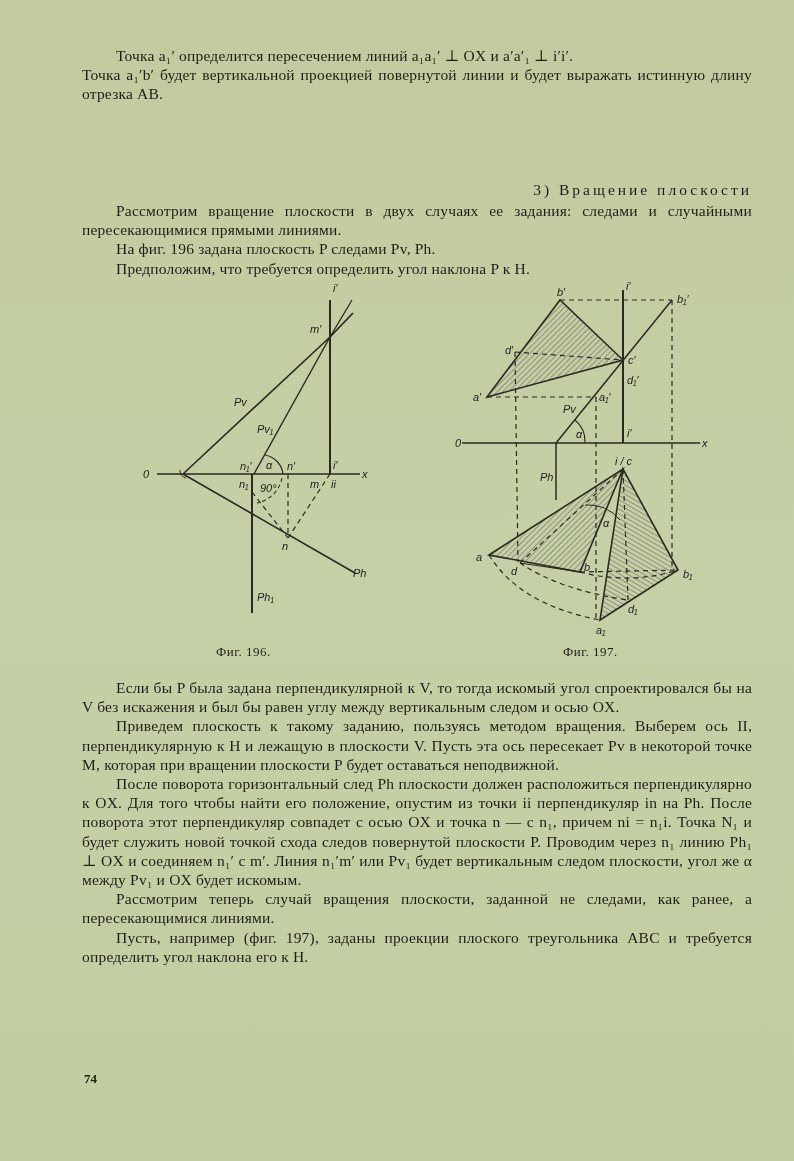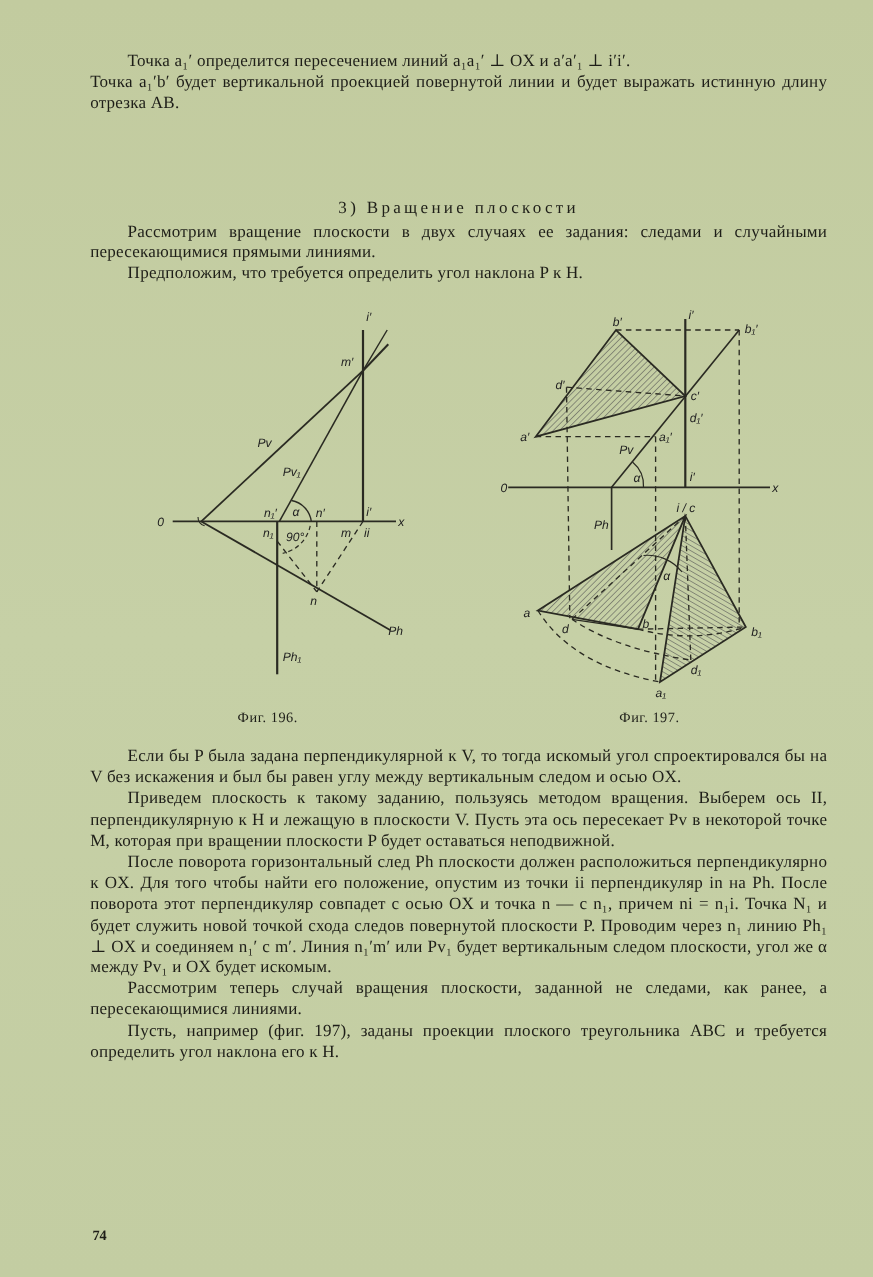--- a/index.html
+++ b/index.html
@@ -8,40 +8,41 @@
     background: #c4cea3;
     background: linear-gradient(180deg, #c2cb9f 0%, #c6d0a6 50%, #c3cda2 100%);
     font-family: "Liberation Serif", "DejaVu Serif", serif;
     color: #1e1e18;
     position: relative;
   }
   .page { position: absolute; left: 0; top: 0; width: 688px; height: 1161px; }
   .text-block { position: absolute; left: 82px; width: 670px; font-size: 15.5px; line-height: 19.2px; text-align: justify; letter-spacing: 0.2px; }
   .text-block p { margin: 0; text-indent: 34px; }
   .text-block p.noindent { text-indent: 0; }
-  .heading { position: absolute; left: 82px; width: 670px; text-align: center; font-size: 15.5px; letter-spacing: 3px; }
+  .heading { position: absolute; left: 82px; width: 670px; text-align: right; font-size: 15.5px; letter-spacing: 3px; }
   .caption { position: absolute; font-size: 13px; letter-spacing: 0.5px; }
-  .page-number { position: absolute; left: 84px; top: 1115px; font-size: 13px; font-weight: bold; }
+  .page-number { position: absolute; left: 84px; top: 1071px; font-size: 13px; font-weight: bold; }
   svg.fig { position: absolute; overflow: visible; }
   svg text { font-family: "Liberation Sans", "DejaVu Sans", sans-serif; font-style: italic; font-size: 11px; fill: #222; }
 </style>
 </head>
 <body>
 
 <div class="page">
 
   <div class="text-block" style="top:46px;">
     <p>Точка a₁′ определится пересечением линий a₁a₁′ ⊥ OX и a′a′₁ ⊥ i′i′.</p>
     <p class="noindent">Точка a₁′b′ будет вертикальной проекцией повернутой линии и будет выражать истинную длину отрезка AB.</p>
   </div>
 
   <div class="heading" style="top:181px;">3) Вращение плоскости</div>
 
   <div class="text-block" style="top:201px;">
     <p>Рассмотрим вращение плоскости в двух случаях ее задания: следами и случайными пересекающимися прямыми линиями.</p>
+    <p>На фиг. 196 задана плоскость P следами Pv, Ph.</p>
     <p>Предположим, что требуется определить угол наклона P к H.</p>
   </div>
 
   <svg class="fig" width="794" height="1161" style="left:0;top:0;">
     <g stroke="#2a2a22" fill="none" stroke-width="1.6">
 
       <line x1="157" y1="474" x2="360" y2="474"></line>
 
       <line x1="330" y1="300" x2="330" y2="474" stroke-width="2"></line>
 

